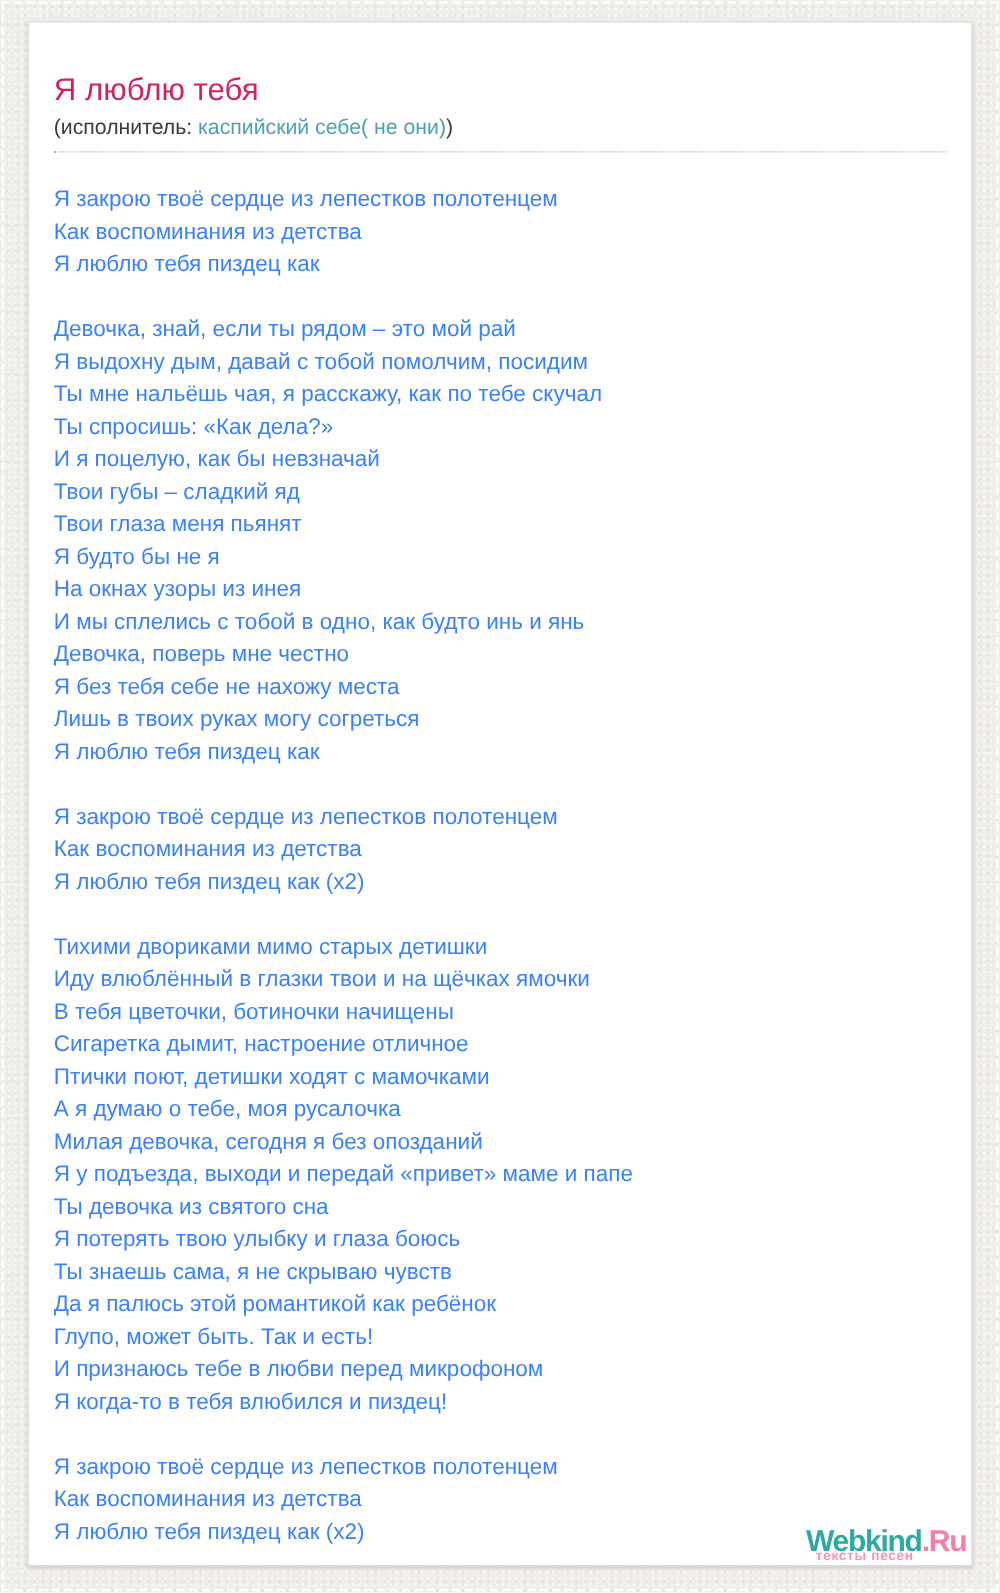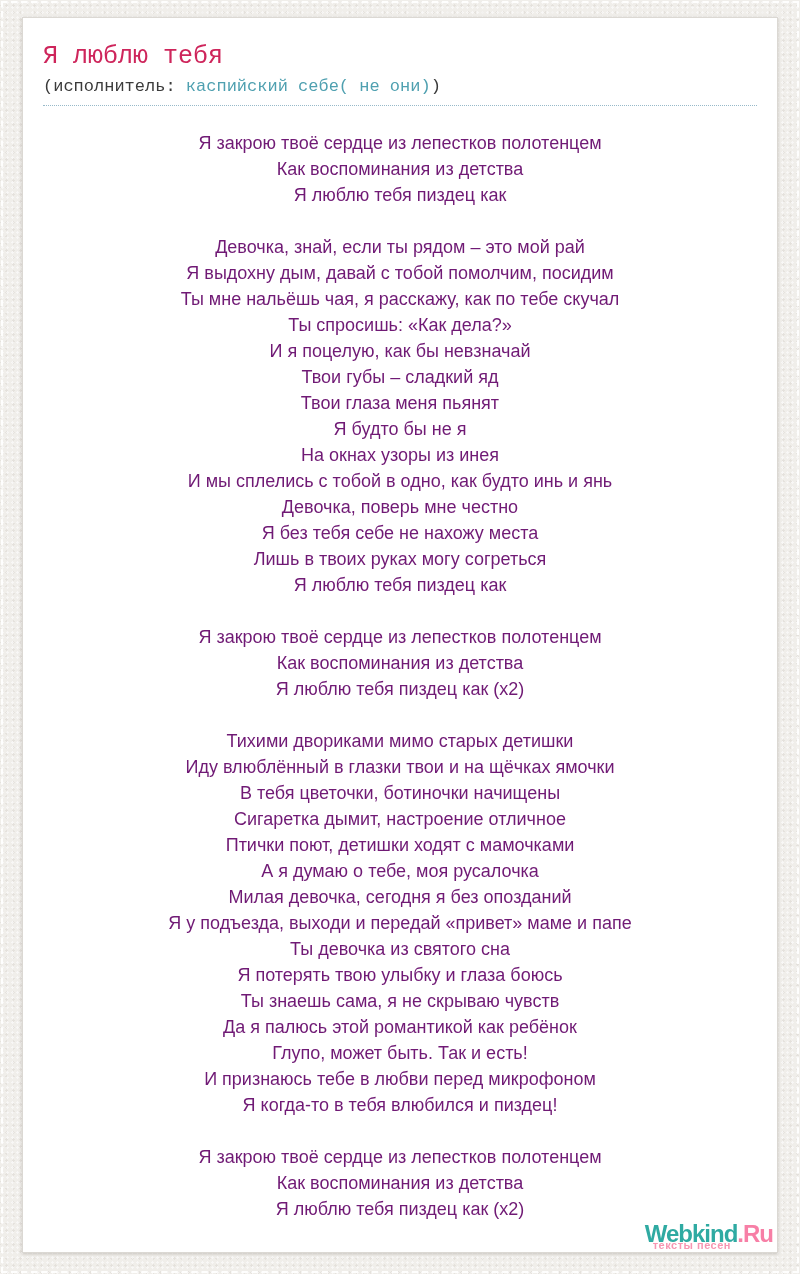--- a/index.html
+++ b/index.html
@@ -31,24 +31,23 @@
   .card {
     position: absolute;
     left: 22px; top: 17px;
     width: 756px; height: 1236px;
     background: #ffffff;
     border: 1px solid #dbd8d3;
     box-shadow: 0 1px 3px rgba(120,115,105,0.35);
     padding: 0 20px;
   }
   .song-header {
-    padding-top: 25px;
+    padding-top: 40px;
     padding-bottom: 9px;
     border-bottom: 1px dotted #97b9c9;
-    font-family: Liberation Mono, monospace;
   }
   .song-title {
     font-size: 25px;
     line-height: 1.15;
     font-weight: 400;
     color: #ce255b;
   }
   .artist-line {
     margin-top: 5px;
     font-size: 17px;
@@ -56,22 +55,21 @@
   }
   .artist-link {
     color: #4fa0b0;
     text-decoration: none;
     cursor: pointer;
   }
   .lyrics {
     margin-top: 24px;
     font-size: 18px;
     line-height: 26px;
-    color: #701a75;
-    text-align: center;
+    color: #3b82f6;
   }
   .stanza { margin-bottom: 26px; }
   .line { white-space: pre-wrap; }
   .logo {
     position: absolute;
     right: 4px; bottom: 1px;
     text-decoration: none;
     display: block;
     cursor: pointer;
   }

